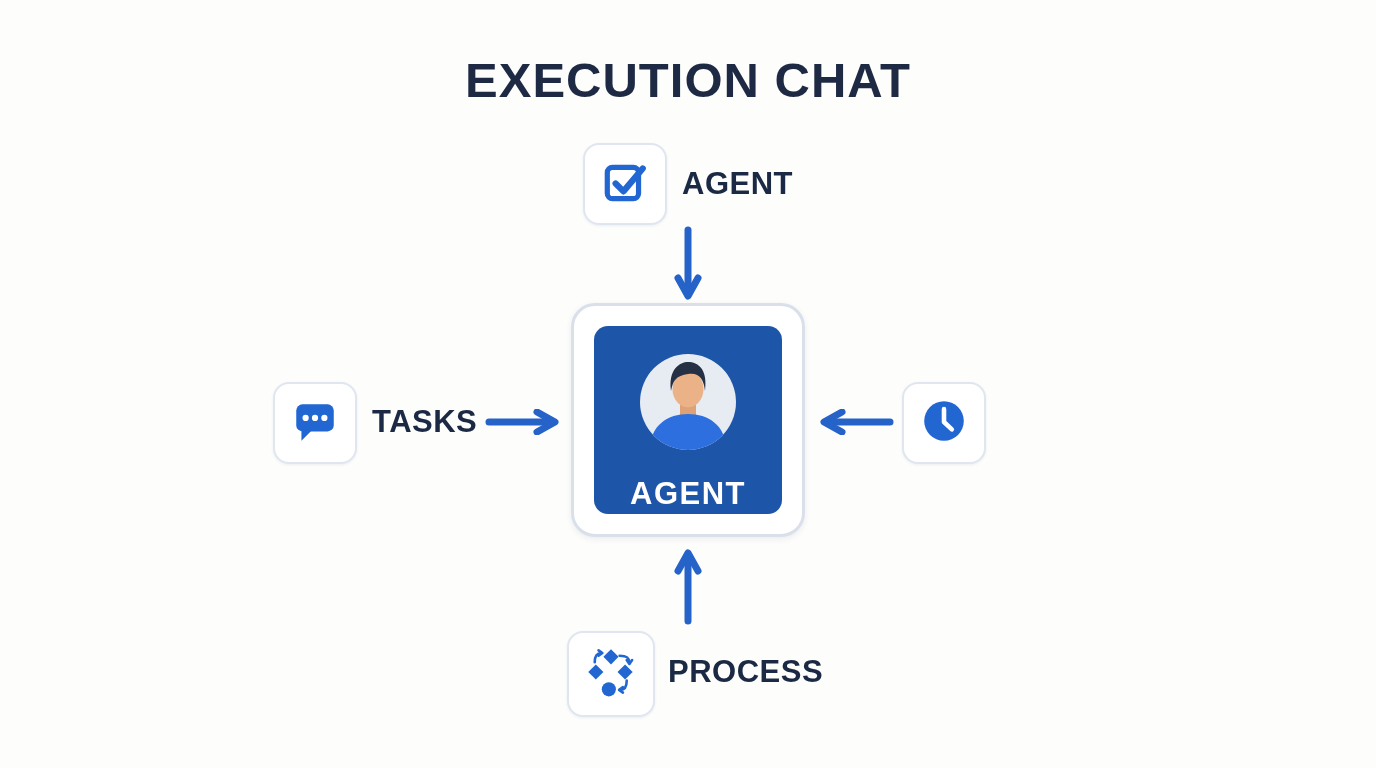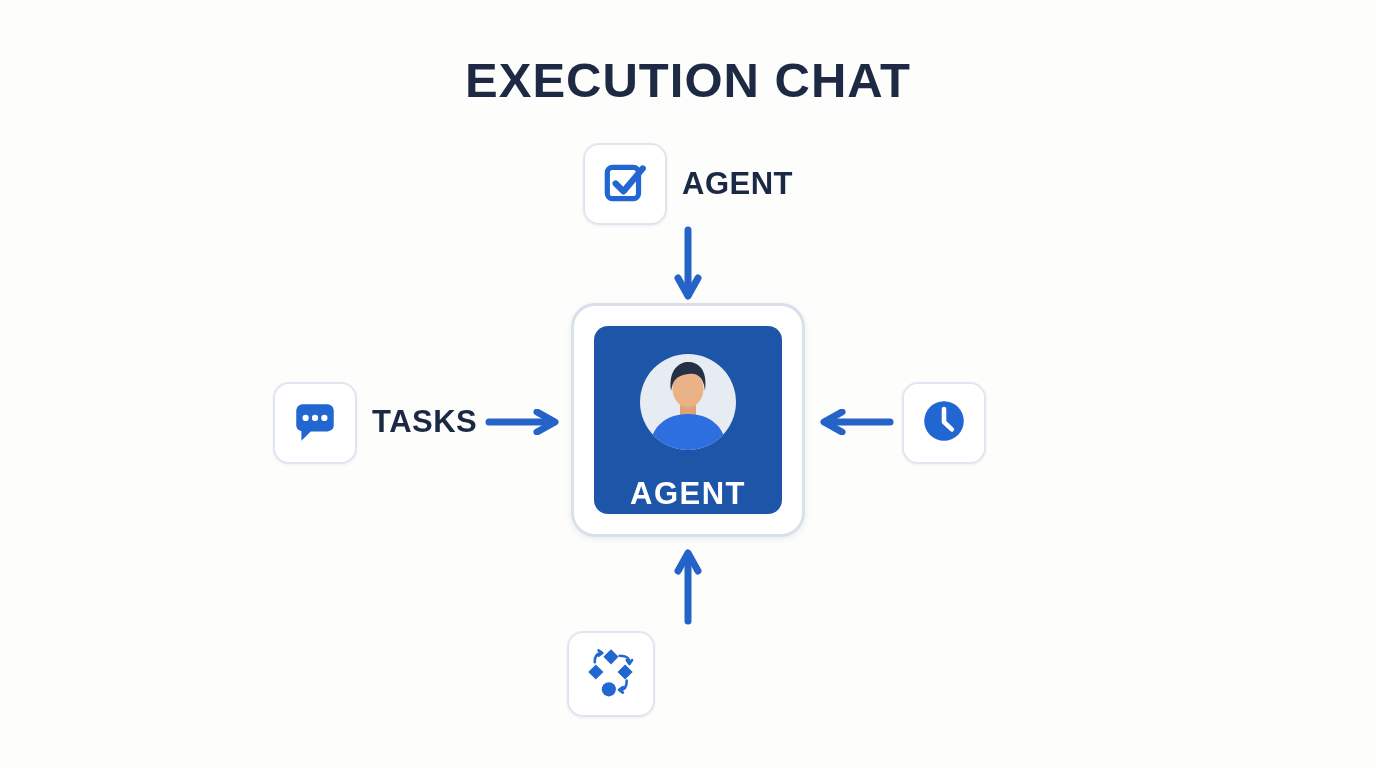--- a/index.html
+++ b/index.html
@@ -156,14 +156,15 @@
         <circle cx="22" cy="40" r="6.5" class="icon-fill"></circle>
         <path d="M9 15 C9 8.5 11.5 6.5 15 6.5" class="flow-stroke"></path>
         <polyline points="12.5,4 16,6.5 12.5,9" class="flow-stroke"></polyline>
         <path d="M32 9 C40 9 41 12 41 15.5" class="flow-stroke"></path>
         <polyline points="38.5,13 41,16.5 43.5,13" class="flow-stroke"></polyline>
         <path d="M38.5 32 C38.5 38.5 36 40.5 32.5 40.5" class="flow-stroke"></path>
         <polyline points="35,38 31.5,40.5 35,43" class="flow-stroke"></polyline>
       </svg>
     </span>
   </div>
+  <div class="node-label" style="left:668px;top:654px;">PROCESS</div>
 
 </div>
 
 </body></html>

